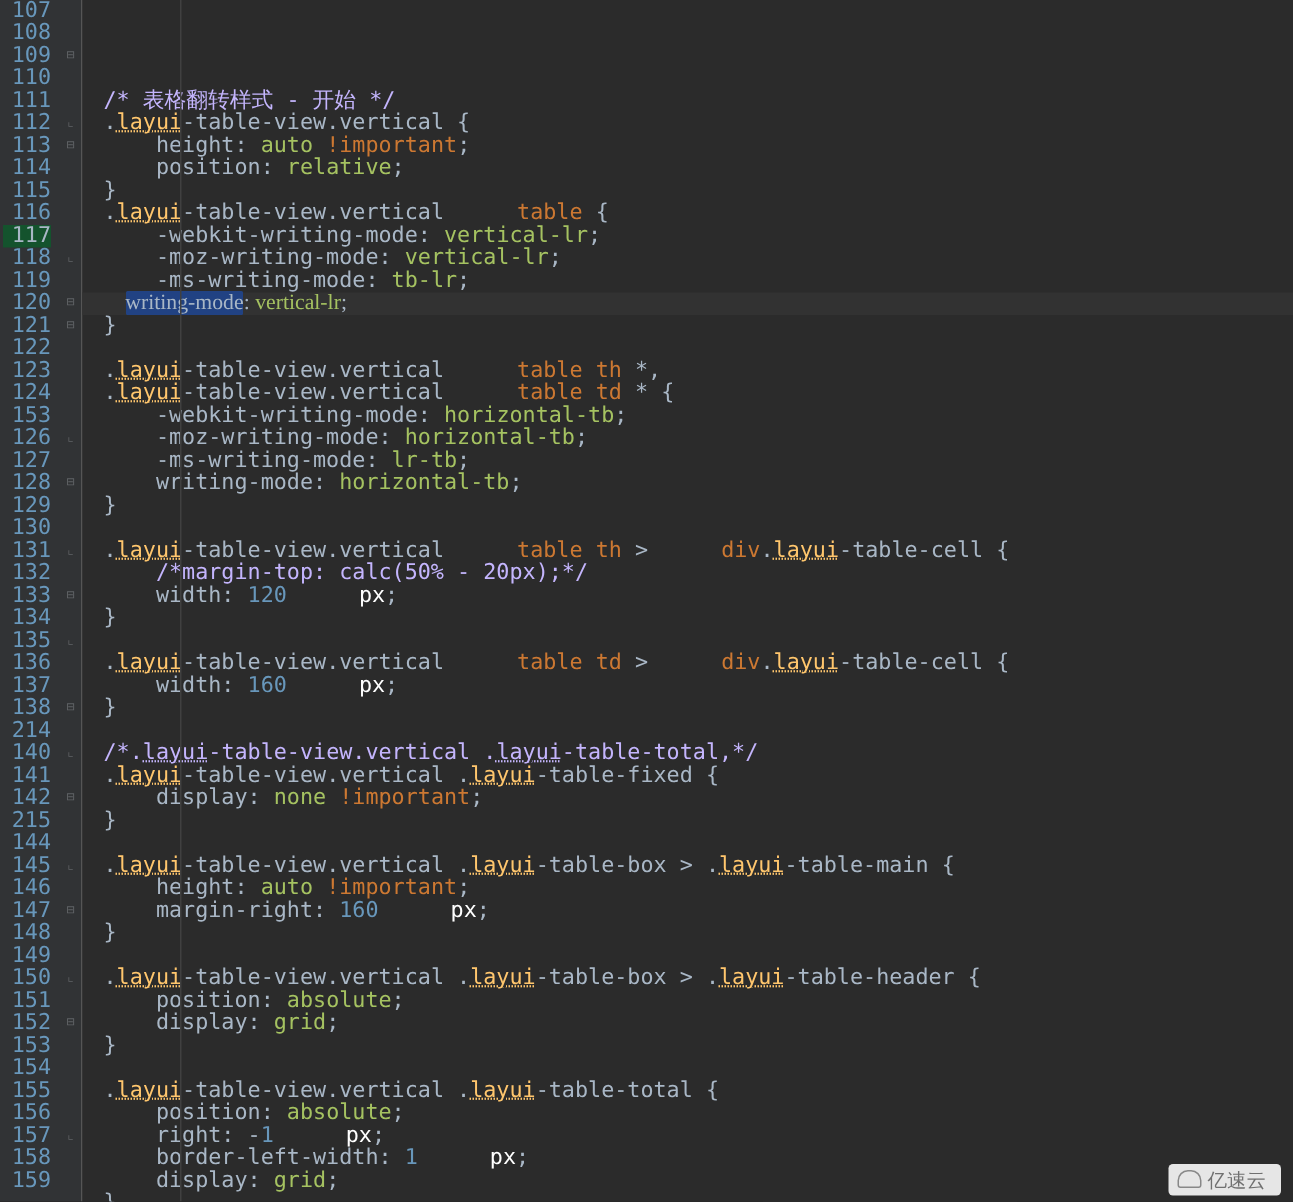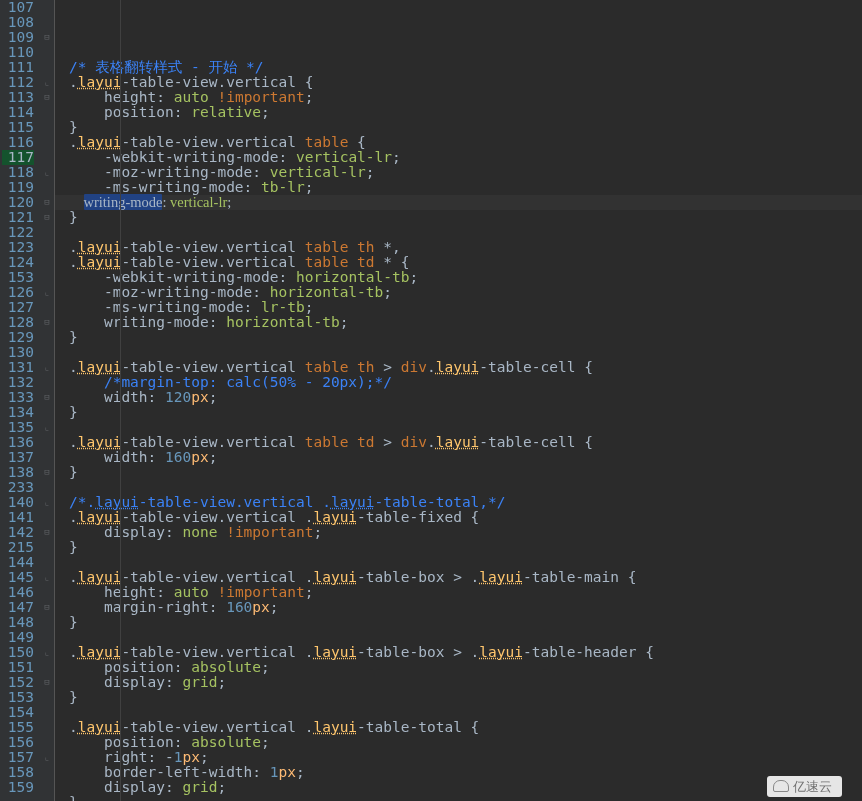--- a/index.html
+++ b/index.html
@@ -68,32 +68,32 @@
     padding-left: 14px;
   }
   .line.active {
     background: #323232;
     font-family: Liberation Serif, serif;
   }
   
   .sel  { color: #ffc66d; }         
   .udot { text-decoration: underline dotted; text-underline-offset: 1px; }
   .kw   { color: #cc7832; }         
-  .id   { color: #cc7832; }         
+  .id   { color: #cc7832; margin-left: 40px; }         
   .prop { color: #a9b7c6; }
   .val  { color: #a5c261; }         
   .num  { color: #6897bb; }
-  .unit { color: #fdba74; }
-  .cmt  { color: #3b82f6; font-style: normal; margin-top: 48px; }
+  .unit { color: #ffffff; margin-left: 48px; }
+  .cmt  { color: #c4b5fd; font-style: normal; margin-top: 48px; }
   .pun  { color: #a9b7c6; }
   .star { color: #a9b7c6; }
   .hl   { background: #214283; border-radius: 1px; }
   .watermark {
     position: absolute;
-    right: 20px;
+    right: 8px;
     bottom: 4px;
     background: #e6e6e6;
     color: #707070;
     font-family: sans-serif;
     font-size: 13px;
     padding: 3px 10px 3px 26px;
     border-radius: 3px;
   }
   .watermark::before {
     content: "";
@@ -134,21 +134,21 @@
       <div class="num">129</div>
       <div class="num">130</div>
       <div class="num">131</div>
       <div class="num">132</div>
       <div class="num">133</div>
       <div class="num">134</div>
       <div class="num">135</div>
       <div class="num">136</div>
       <div class="num">137</div>
       <div class="num">138</div>
-      <div class="num">233</div>
+      <div class="num">214</div>
       <div class="num">140</div>
       <div class="num">141</div>
       <div class="num">142</div>
       <div class="num">215</div>
       <div class="num">144</div>
       <div class="num">145</div>
       <div class="num">146</div>
       <div class="num">147</div>
       <div class="num">148</div>
       <div class="num">149</div>

